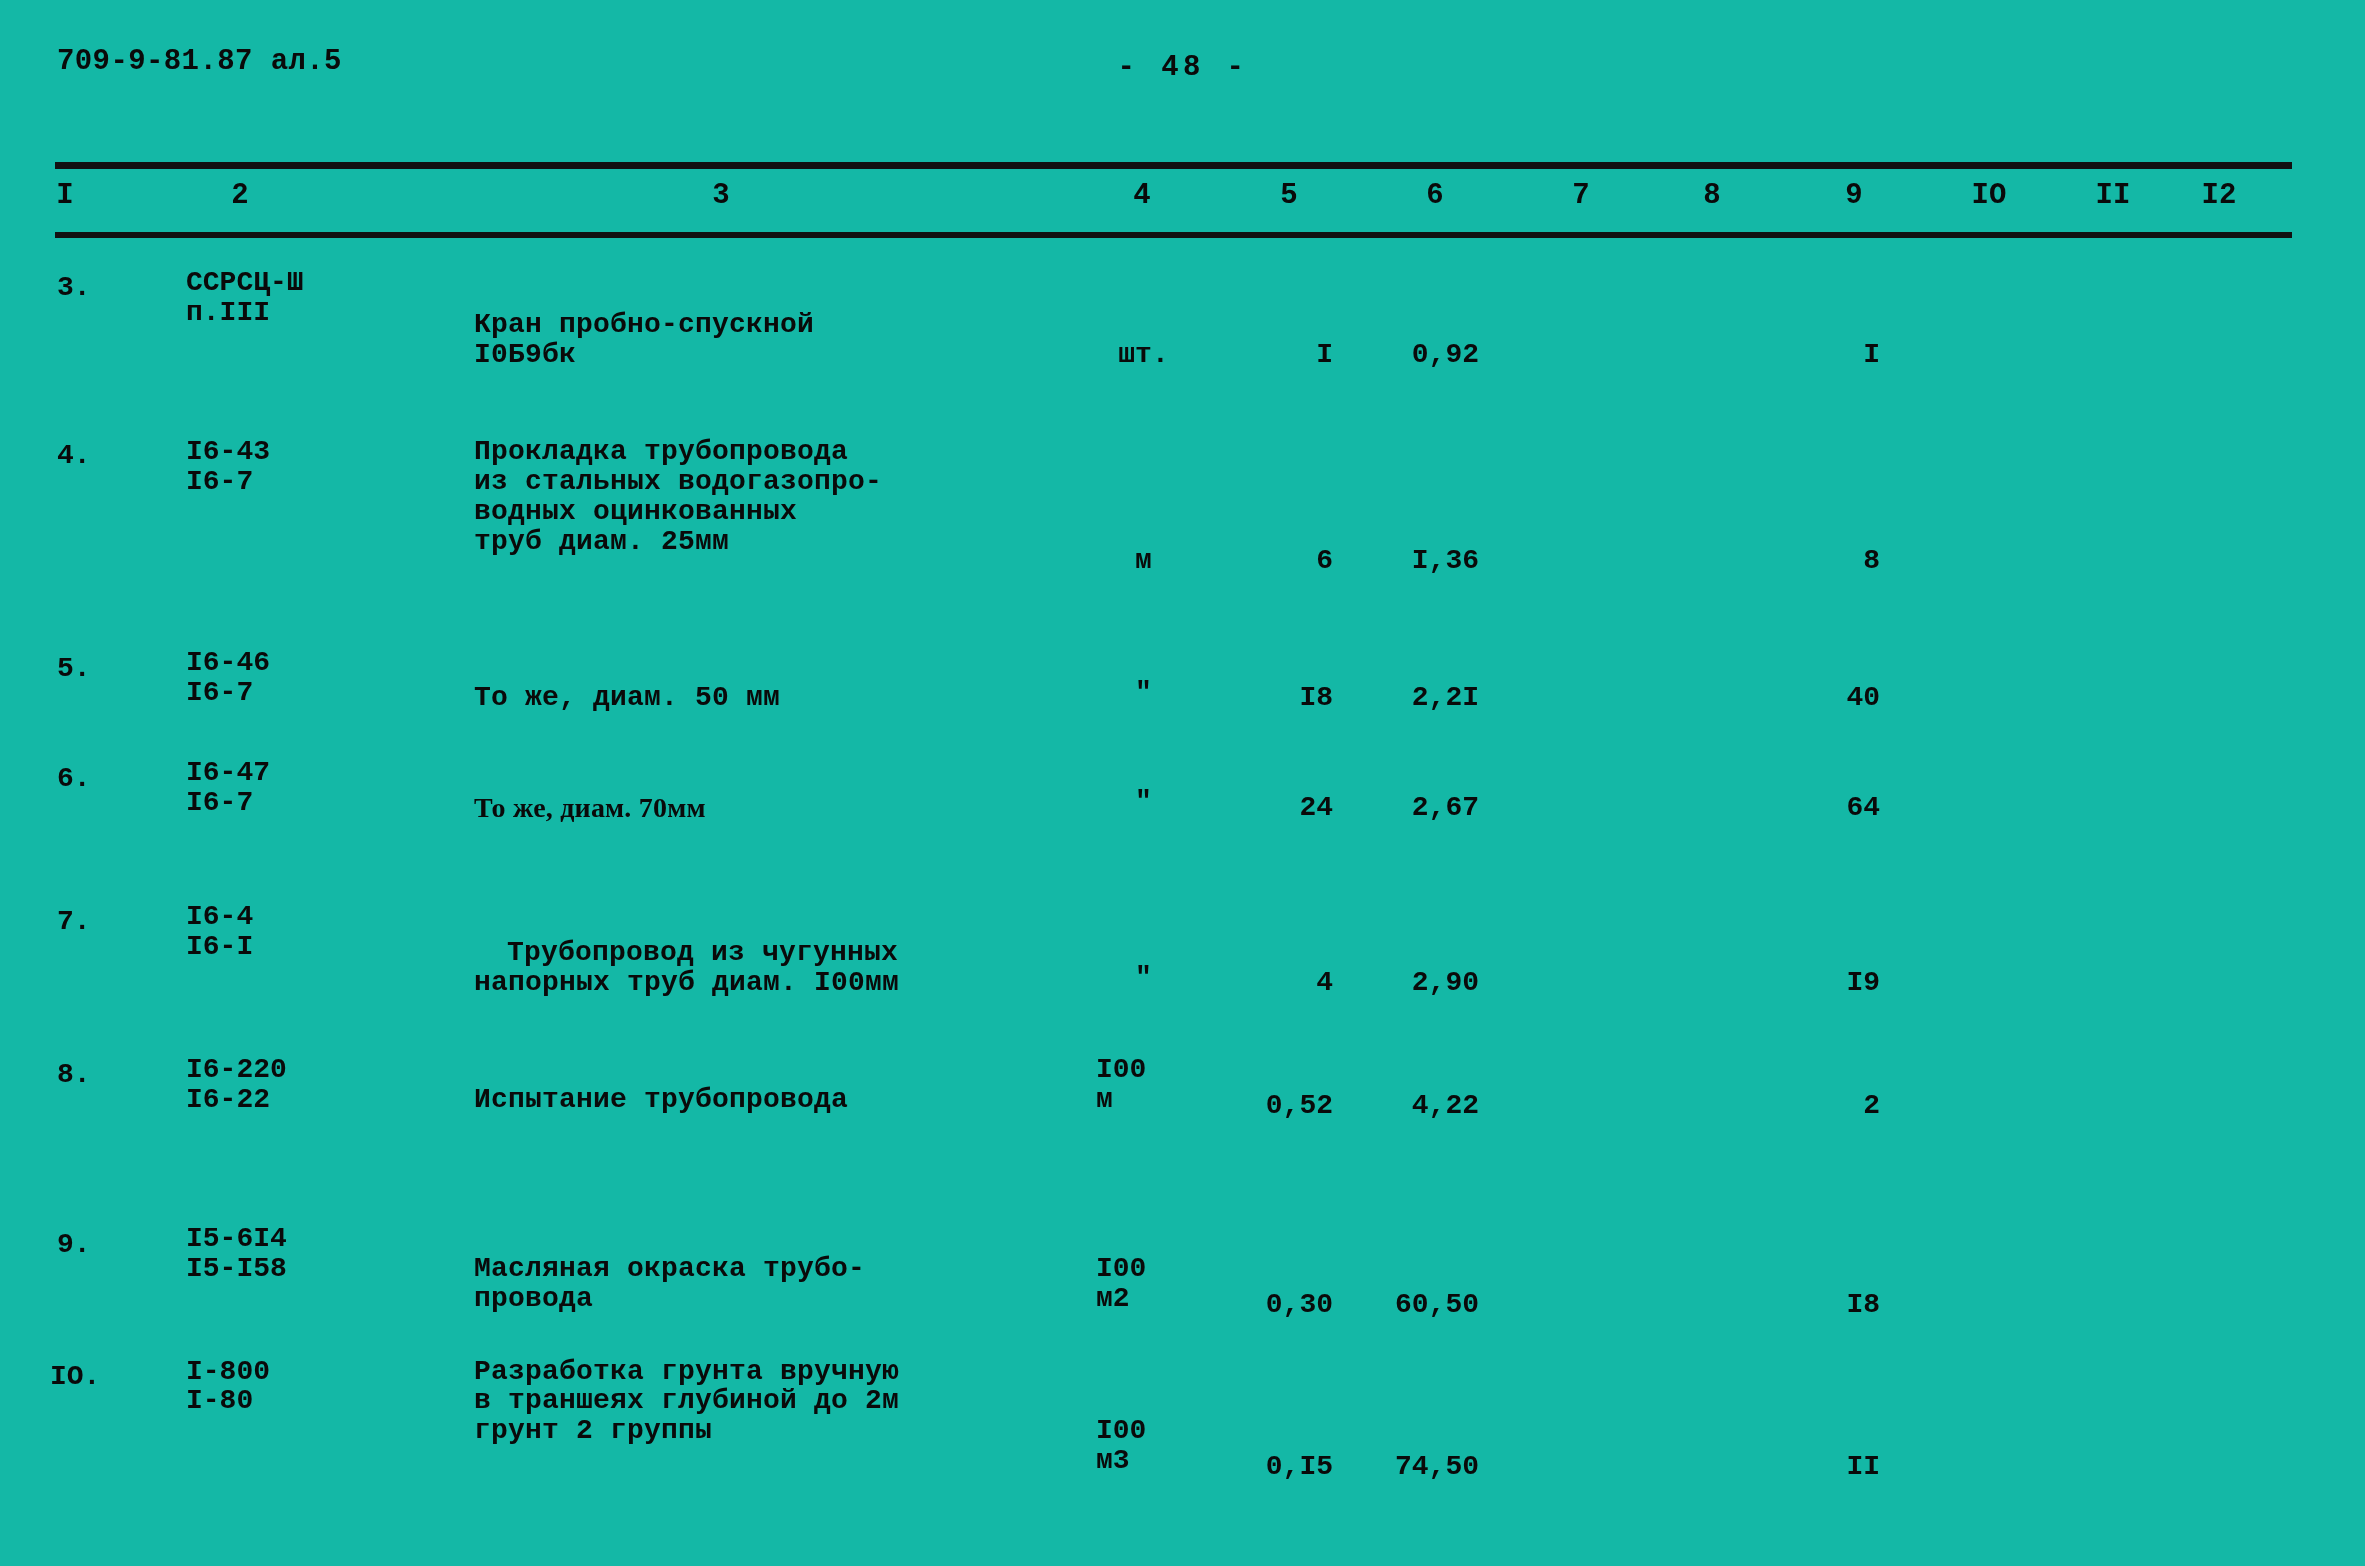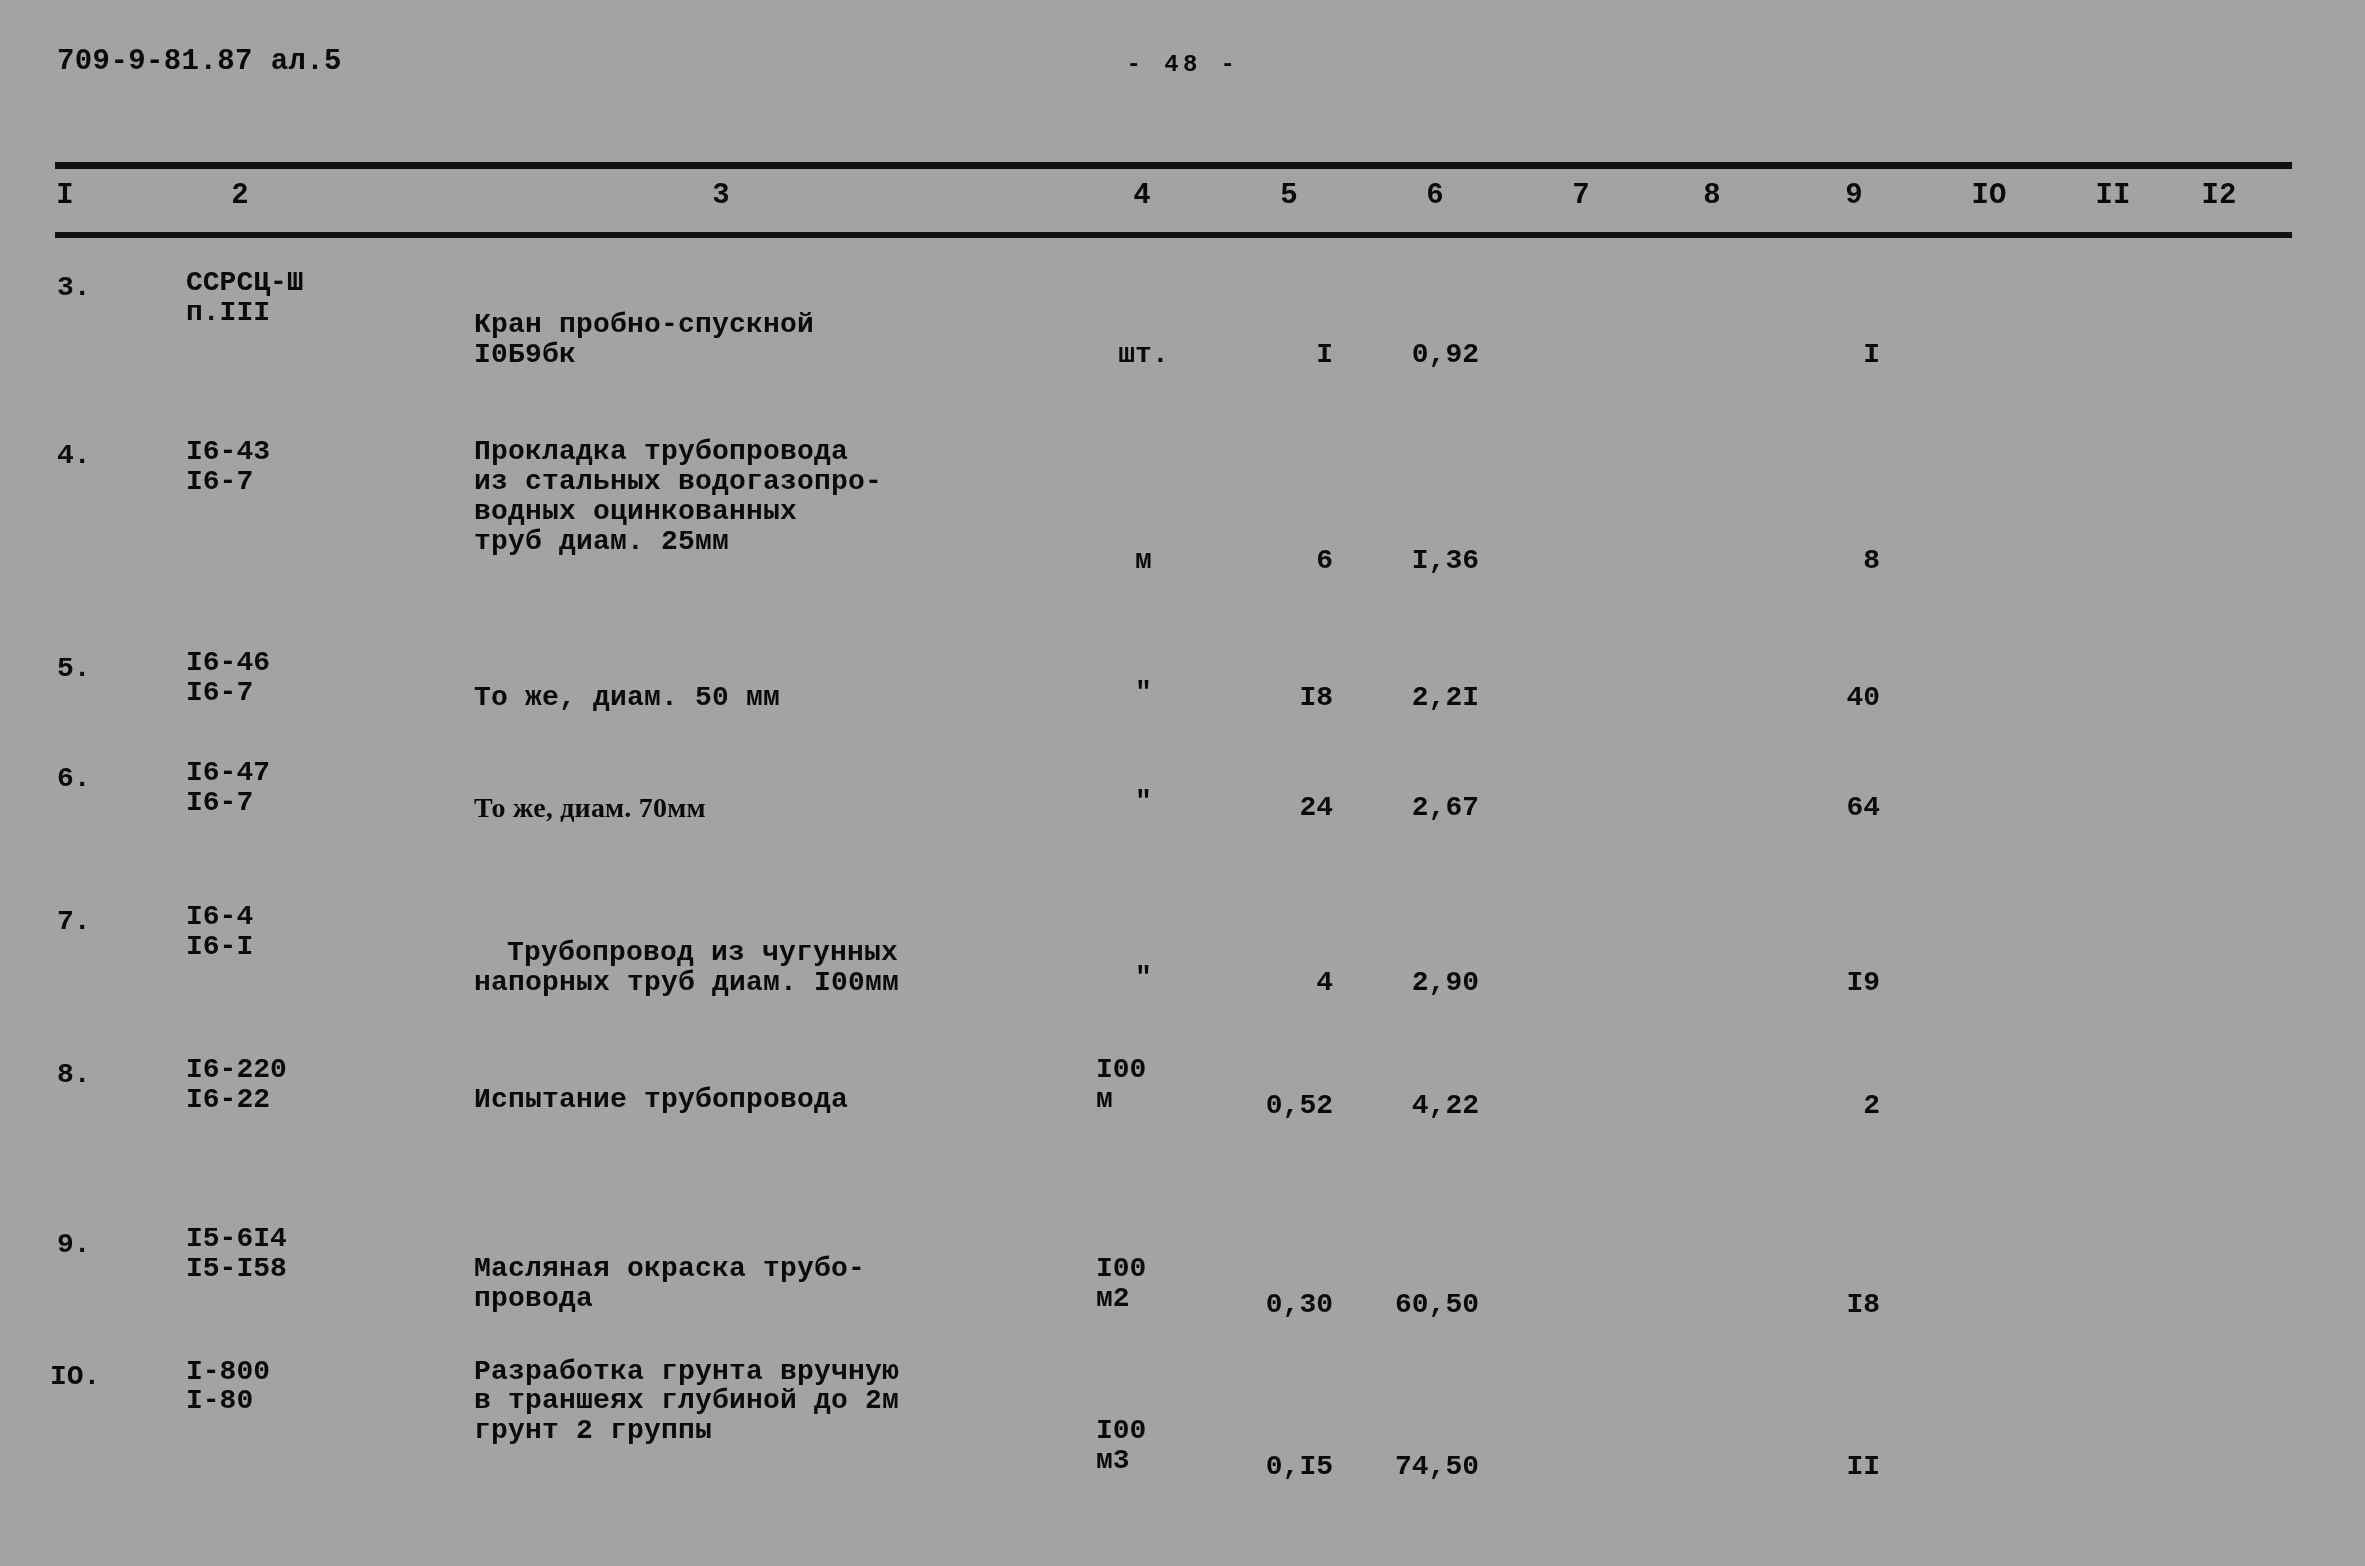--- a/index.html
+++ b/index.html
@@ -8,41 +8,41 @@
     background: #ffffff;
   }
   body {
     font-family: "Liberation Mono", "DejaVu Sans Mono", monospace;
     color: #0a0a0a;
   }
   #page {
     position: relative;
     width: 2366px;
     height: 1566px;
-    background: #a3a3a3;
+    background: #14b8a6;
     overflow: hidden;
   }
 
   
   .doc-code {
     position: absolute;
     left: 57px;
     top: 45px;
     font-size: 29px;
     letter-spacing: 0.4px;
     white-space: nowrap;
     font-weight: 700;
   }
   .page-number {
     position: absolute;
     left: 0;
     top: 51px;
     width: 2366px;
     text-align: center;
-    font-size: 24px;
+    font-size: 29px;
     letter-spacing: 4.4px;
     font-weight: 700;
   }
 
   
   .rule {
     position: absolute;
     left: 55px;
     width: 2237px;
     background: #111;

